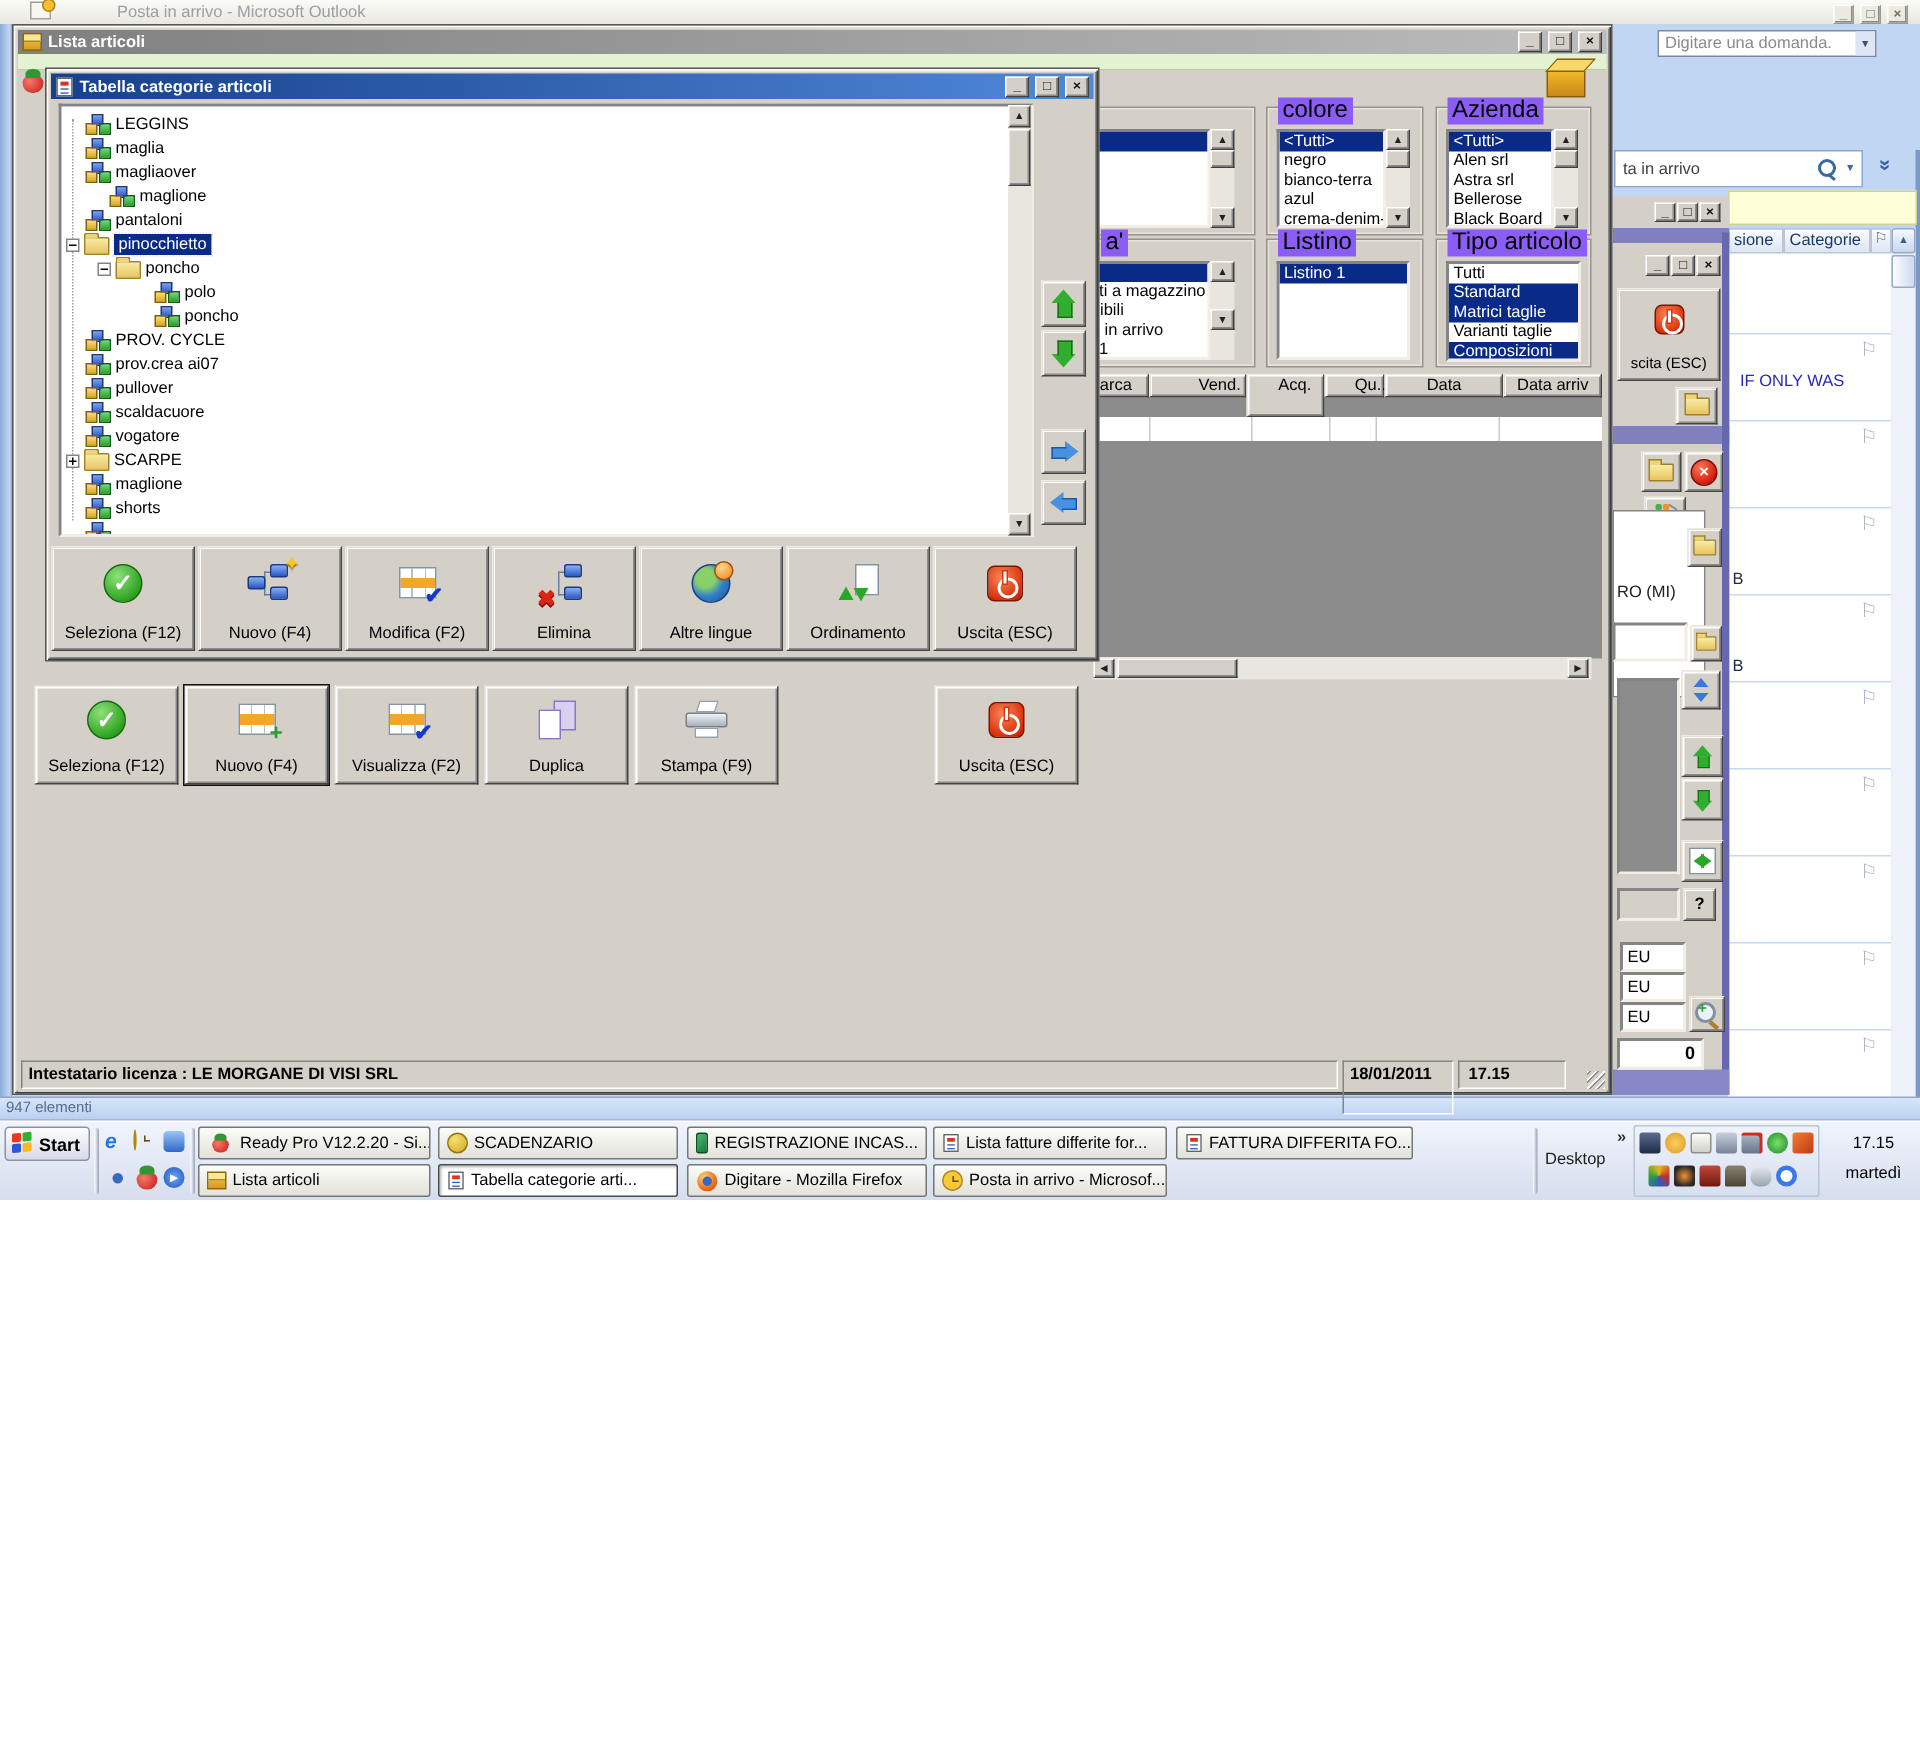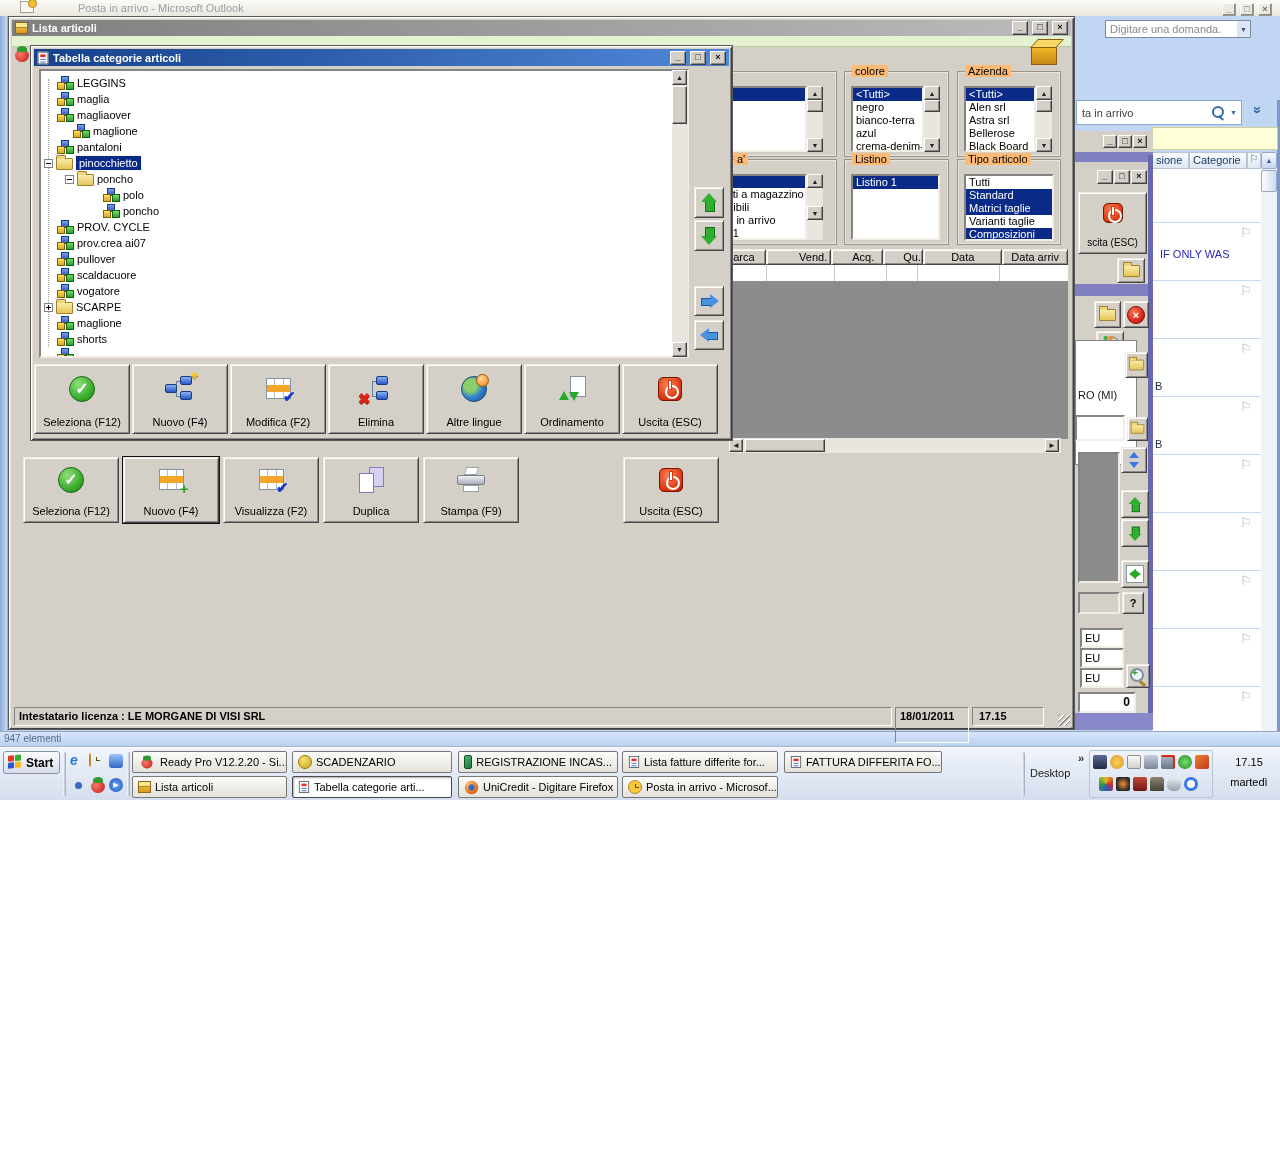--- a/index.html
+++ b/index.html
@@ -6,21 +6,21 @@
 body{width:1280px;height:1176px;background:#fff;font-family:"Liberation Sans",sans-serif;position:relative;overflow:hidden;font-size:11px;color:#000}
 .abs{position:absolute}
 
 .win{background:#d4d0c8;border:1px solid #585858;box-shadow:inset 1px 1px 0 #fff,inset -1px -1px 0 #404040,inset 2px 2px 0 #e8e4dc,inset -2px -2px 0 #8a8a8a}
 .btn3d{background:#d4d0c8;border:1px solid;border-color:#efebe3 #454545 #454545 #efebe3;box-shadow:inset 1px 1px 0 #fff,inset -1px -1px 0 #8a8a8a}
 .sunken{border:2px solid;border-color:#848484 #f2eee6 #f2eee6 #848484;background:#fff}
 .winbtn{width:16px;height:14px;background:#d4d0c8;border:1px solid;border-color:#fff #404040 #404040 #fff;box-shadow:inset -1px -1px 0 #8a8a8a;font-size:9px;font-weight:700;text-align:center;line-height:11px;color:#101010}
 .winbtn.sm{width:14px;height:13px;line-height:10px}
 .tb{display:flex;align-items:center;gap:4px;padding:0 3px;font-weight:700;color:#fff;font-size:11px}
 .group{border:1px solid #98948c;box-shadow:inset 0 0 0 1px #e8e4dc}
-.glabel{position:absolute;top:-7px;left:7px;background:#fdba74;padding:0 3px;font-size:11px;color:#000}
+.glabel{position:absolute;top:-7px;left:7px;background:#8b5cf6;padding:0 3px;font-size:16px;color:#000}
 .list{background:#fff;overflow:hidden;font-size:11px}
 .li{height:13px;line-height:13px;padding:0 3px;white-space:nowrap;overflow:hidden}
 .li.sel{background:#0a2a88;color:#fff}
 .sb{background:#e8e6de}
 .sbtn{background:#d4d0c8;border:1px solid;border-color:#fff #404040 #404040 #fff;box-shadow:inset -1px -1px 0 #8a8a8a;display:flex;align-items:center;justify-content:center;font-size:7px;color:#202020}
 .sthumb{background:#d4d0c8;border:1px solid;border-color:#fff #404040 #404040 #fff;box-shadow:inset -1px -1px 0 #8a8a8a}
 
 .trow{position:absolute;height:16px;display:flex;align-items:center;gap:3px;font-size:11px}
 .exp{width:9px;height:9px;border:1px solid #848484;background:#fff;position:relative;flex:0 0 9px}
 .exp::before{content:"";position:absolute;left:1px;right:1px;top:3px;height:1px;background:#000}
@@ -388,21 +388,21 @@
       <div class="li">Varianti taglie</div>
       <div class="li sel">Composizioni</div>
     </div>
   </div>
 
   
   <div class="abs" style="left:710px;top:232px;width:349px;height:190px;background:#8c8c8c;border-left:1px solid #555">
     <div style="display:flex">
       <div class="btn3d" style="width:47px;height:16px;padding:1px 3px"><span>Marca</span></div>
       <div class="btn3d" style="width:68px;height:16px;padding:1px 3px;text-align:right"><span>Vend.</span></div>
-      <div class="btn3d" style="width:52px;height:16px;padding:1px 20px;text-align:right"><span>Acq.</span></div>
+      <div class="btn3d" style="width:52px;height:29px;padding:1px 20px;text-align:right"><span>Acq.</span></div>
       <div class="btn3d" style="width:32px;height:16px;padding:1px 19px"><span>Qu...</span></div>
       <div class="btn3d" style="width:82px;height:16px;padding:1px 3px;text-align:center"><span>Data</span></div>
       <div class="btn3d" style="width:68px;height:16px;padding:1px 3px;text-align:center"><span>Data arriv</span></div>
     </div>
     <div style="display:flex;height:16px;background:#fff">
       <div style="width:47px;border-right:1px solid #c8c8c8"></div>
         <div style="width:68px;border-right:1px solid #c8c8c8"></div>
         <div style="width:52px;border-right:1px solid #c8c8c8"></div>
         <div style="width:32px;border-right:1px solid #c8c8c8"></div>
         <div style="width:82px;border-right:1px solid #c8c8c8"></div>
@@ -759,21 +759,21 @@
   <div class="task" style="left:132px;top:28px;width:155px">
       <span class="box-ic"></span>
       <span>Lista articoli</span>
     </div>
   <div class="task active" style="left:292px;top:28px;width:160px">
       <span class="doc-ic" style="transform:scale(.85)"></span>
       <span>Tabella categorie arti...</span>
     </div>
   <div class="task" style="left:458px;top:28px;width:160px">
       <span class="ff" style="transform:scale(.9)"></span>
-      <span>UniCredit - Digitare Firefox</span>
+      <span>Digitare - Mozilla Firefox</span>
     </div>
   <div class="task" style="left:622px;top:28px;width:156px">
       <span class="clk"></span>
       <span>Posta in arrivo - Microsof...</span>
     </div>
 
   
   <div class="mini-grip" style="left:1022px;top:4px;height:44px"></div>
   <span style="position:absolute;left:1030px;top:19px;color:#202020">Desktop</span>
   <span style="position:absolute;left:1078px;top:4px;font-weight:700;color:#303030">»</span>

